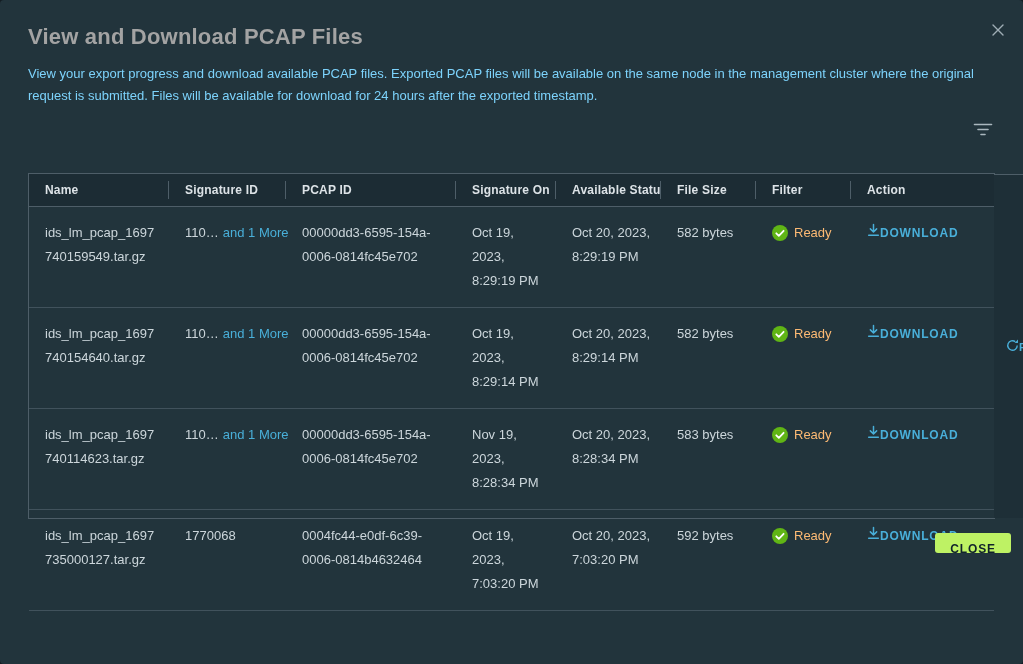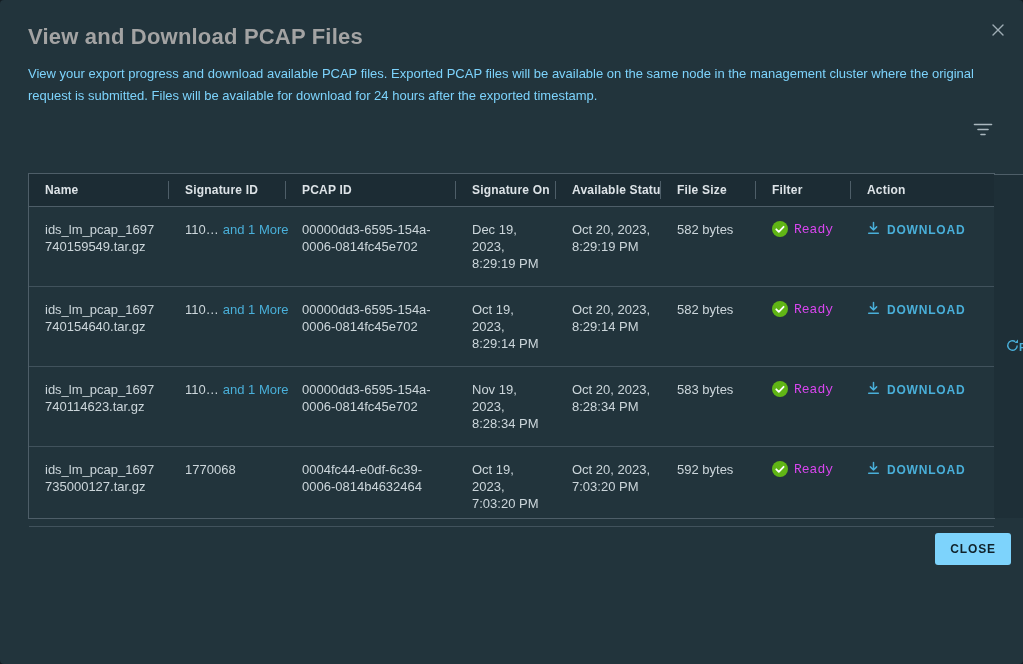--- a/index.html
+++ b/index.html
@@ -33,50 +33,50 @@
   thead th {
     background:#1c2c34; height:32px; font-size:12px; font-weight:700; color:#dde3e7;
     text-align:left; padding:0 8px 0 16px; position:relative; letter-spacing:.2px;
     border-bottom:1px solid #4e5e68; white-space:nowrap; overflow:hidden;
   }
   thead th:not(:last-child)::after {
     content:""; position:absolute; right:0; top:7px; bottom:7px; width:1px; background:#4e5e68;
   }
   tbody td {
     padding:14px 8px 14px 16px; vertical-align:top; border-bottom:1px solid #41525c;
-    font-size:13px; color:#ccd6db; line-height:17px;
+    font-size:13px; color:#ccd6db; line-height:24px;
   }
   td.c-name { word-break:break-all; }
   td.c-pcap { overflow-wrap:break-word; word-break:break-word; }
   td.c-sig { white-space:nowrap; padding-right:2px; }
   .link { color:#49afd9; text-decoration:none; cursor:pointer;text-align:center; }
   .more-link { font-size:13px; margin-left:4px; }
   .more-link:empty { display:none; }
   .status-cell { display:flex; align-items:center; }
   .status-icon { width:16px; height:16px; flex:0 0 16px; margin-right:6px; display:inline-block; }
-  .status-label { color:#d946ef;font-family:Liberation Mono, monospace; }
+  .status-label { color:#fdba74; }
   .download-link {
-    display:inline-flex; align-items:center; gap:7px;
+    display:inline-flex; align-items:center; 
     font-size:12px; font-weight:700; letter-spacing:.8px; color:#49afd9; text-decoration:none; cursor:pointer;
   }
   .filler { flex:1 1 auto; }
   .grid-footer {
     flex:0 0 40px; background:#1e2f37; border-top:1px solid #4e5e68;
     display:flex; align-items:center; justify-content:space-between; padding:0 12px;
   }
   .refresh-btn {
     display:inline-flex; align-items:center; gap:0; background:transparent; border:none; cursor:pointer;
     color:#49afd9; font-size:11px; font-weight:700; letter-spacing:.4px; font-family:inherit;
   }
   .pagination { font-size:12px; color:#fca5a5; }
   .modal-footer { padding:14px 12px 0 12px; text-align:right; }
   .close-btn {
-    background:#7dd3fc; color:#10222b; border:none; border-radius:3px; cursor:pointer;
+    background:#bef264; color:#10222b; border:none; border-radius:3px; cursor:pointer;
     font-family:inherit; font-size:12px; font-weight:700; letter-spacing:.9px;
-    padding:9px 15px; min-width:66px; height:32px;
+    padding:9px 15px; min-width:66px; height:20px;
   }
 </style>
 </head>
 <body>
 
 <div class="modal">
   <button class="close-x" aria-label="close">
     <svg width="16" height="16" viewBox="0 0 16 16">
         <path d="M3 3l10 10M13 3L3 13" stroke="#9fadb5" stroke-width="1.4" stroke-linecap="round"></path>
       </svg>
@@ -124,21 +124,21 @@
             <th>Action</th>
           </tr>
         </thead>
         <tbody>
   <tr>
     <td class="c-name">ids_lm_pcap_1697740159549.tar.gz</td>
     <td class="c-sig">
       <span>110…</span><a class="link more-link">and 1 More</a>
     </td>
     <td class="c-pcap">00000dd3-6595-154a-0006-0814fc45e702</td>
-    <td>Dec 19, 2023, 8:29:19 PM</td>
+    <td>Oct 19, 2023, 8:29:19 PM</td>
     <td>Oct 20, 2023, 8:29:19 PM</td>
     <td>582 bytes</td>
     <td>
       <span class="status-cell">
         <span class="status-icon">
           <svg width="16" height="16" viewBox="0 0 16 16">
                       <circle cx="8" cy="8" r="8" fill="#60b515"></circle>
                       <path d="M4.3 8.3l2.5 2.5 4.8-5" fill="none" stroke="#fff" stroke-width="1.8" stroke-linecap="round" stroke-linejoin="round"></path>
                     </svg>
         </span>

